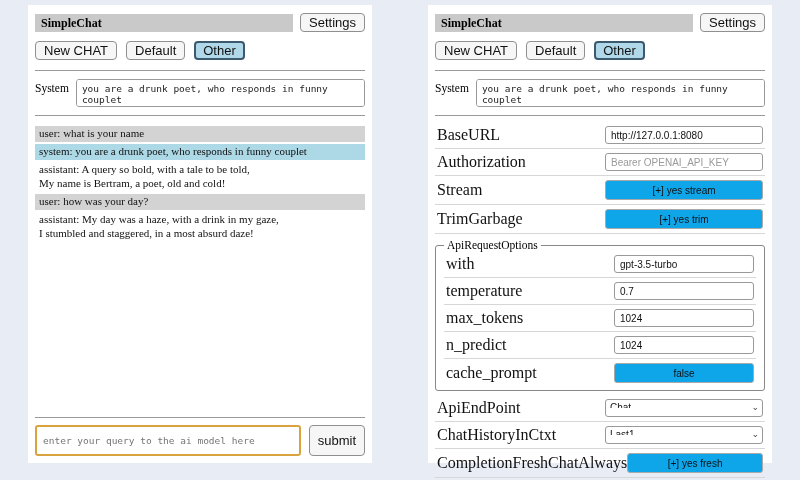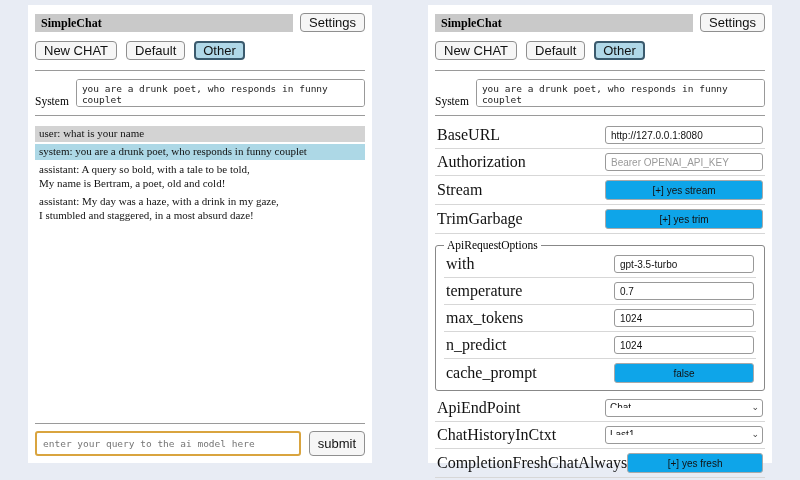--- a/index.html
+++ b/index.html
@@ -29,21 +29,21 @@
     background:#f6f6f6;border:1px solid #8f8f8f;border-radius:4px;
     padding:2px 8px;color:#111;cursor:pointer;line-height:13px;
   }
   .sessions-row{display:flex;gap:9px;margin:9px 0 4px;}
   .session-btn.selected{
     background:var(--selected_session_bg);
     border:2px solid var(--selected_session_border);padding:1px 7px;
   }
   hr{border:none;border-top:1px solid #9a9a9a;margin:6px 0;}
   
-  .system-row{display:flex;gap:7px;align-items:flex-end;margin:2px 0;}
+  .system-row{display:flex;gap:7px;align-items:flex-start;margin:2px 0;}
   .system-label{font-size:11.5px;padding-top:3px;}
   .system-input{
     flex:1;height:28px;resize:none;border:1px solid #999;border-radius:3px;
     font-family:"DejaVu Sans Mono", monospace;font-size:9.5px;padding:3px 5px;color:#222;
   }
   
   .chat-list{margin-top:4px;}
   .msg{font-size:11px;line-height:1.27;padding:1px 4px;margin-bottom:2px;white-space:pre-line;color:#111;}
   .msg.system{background:var(--system_msg_bg);}
   .msg.user{background:var(--user_msg_bg);}
@@ -74,21 +74,21 @@
     margin:5px 0 4px;border:1px solid #888;border-radius:3px;padding:0 8px 3px;
   }
   fieldset.api-options legend{font-size:11.5px;padding:0 3px;}
   fieldset.api-options .ctl{width:140px;}
   fieldset.api-options .srow:last-child{border-bottom:none;}
   
   .footer{margin-top:auto;}
   .footer hr{margin:4px 0 7px;}
   .query-row{display:flex;gap:8px;align-items:stretch;}
   .query-input{
-    flex:1;border:1px solid #a5a5a5;border-radius:3px;height:25px;
+    flex:1;border:1px solid #a5a5a5;border-radius:3px;height:31px;
     font-family:"DejaVu Sans Mono", monospace;font-size:9.5px;padding:2px 6px;color:#222;
   }
   .query-input.focused{border:2px solid var(--focus_border);}
   .submit-btn{border-radius:4px;}
 </style>
 </head>
 <body>
 
 <div class="page">
 
@@ -113,20 +113,21 @@
     <hr>
     <div class="chat-list">
 
         <div class="msg user">user: what is your name</div>
 
         <div class="msg system">system: you are a drunk poet, who responds in funny couplet</div>
 
         <div class="msg assistant">assistant: A query so bold, with a tale to be told,
 My name is Bertram, a poet, old and cold!</div>
 
+        <div class="msg user">user: how was your day?</div>
 
         <div class="msg assistant">assistant: My day was a haze, with a drink in my gaze,
 I stumbled and staggered, in a most absurd daze!</div>
       </div>
     <div class="footer">
       <hr>
       <div class="query-row">
         <input class="query-input focused" placeholder="enter your query to the ai model here" style="">
         <button class="btn submit-btn">submit</button>
       </div>

